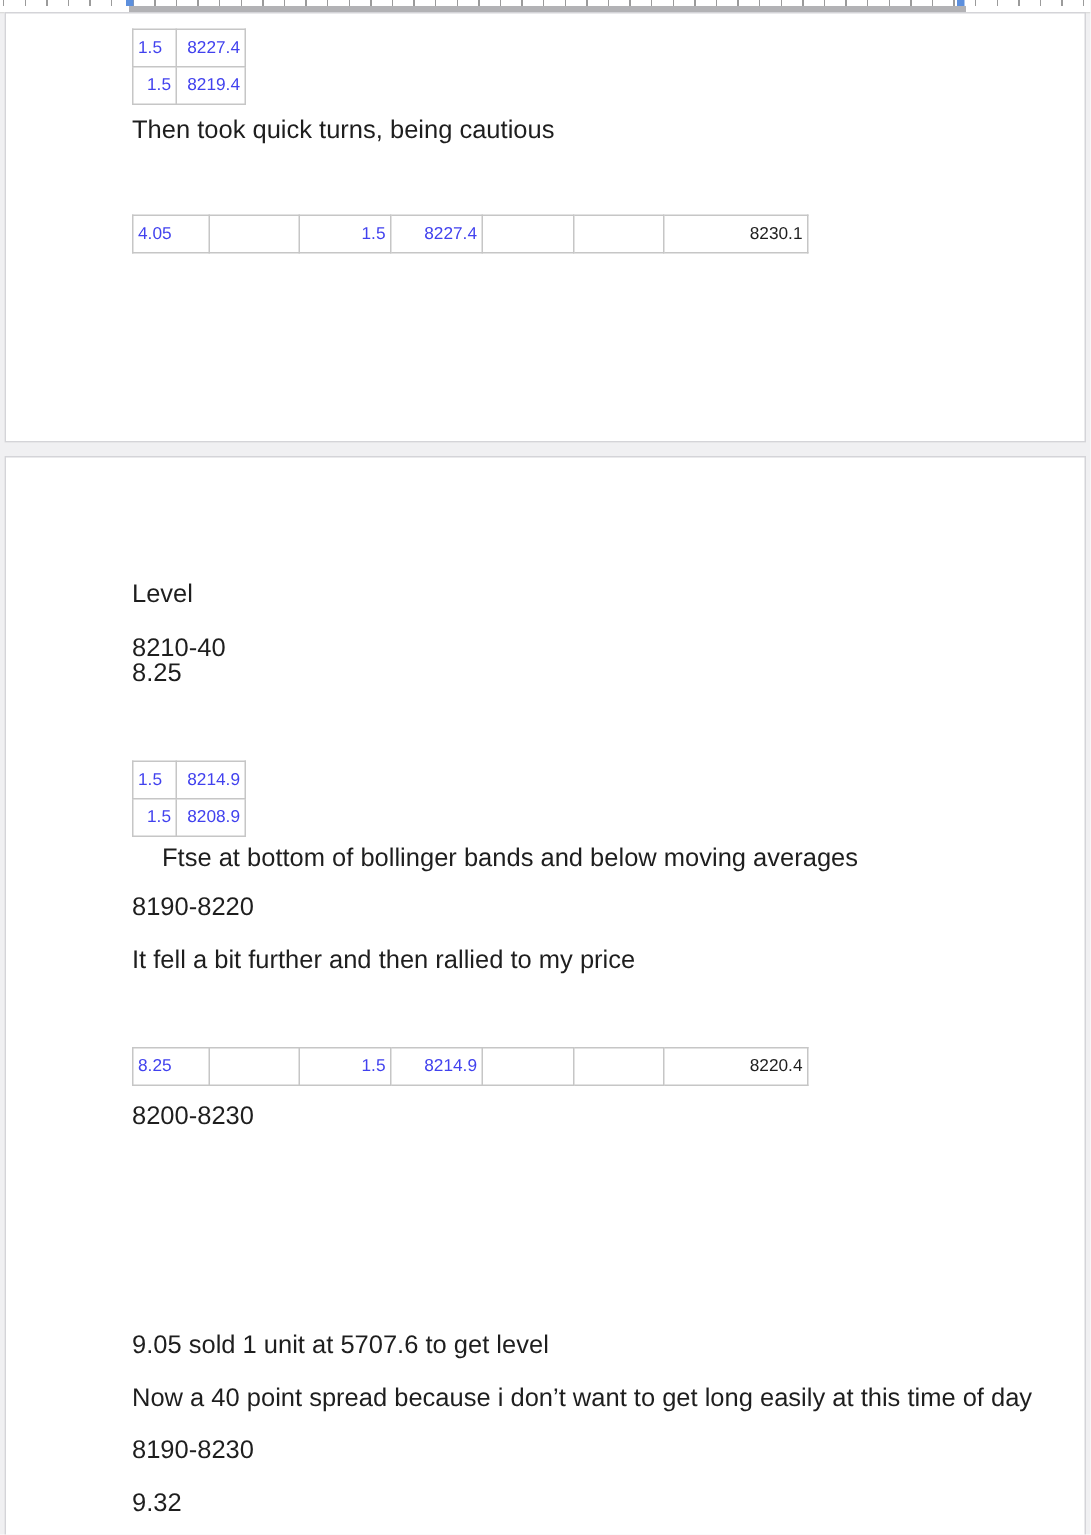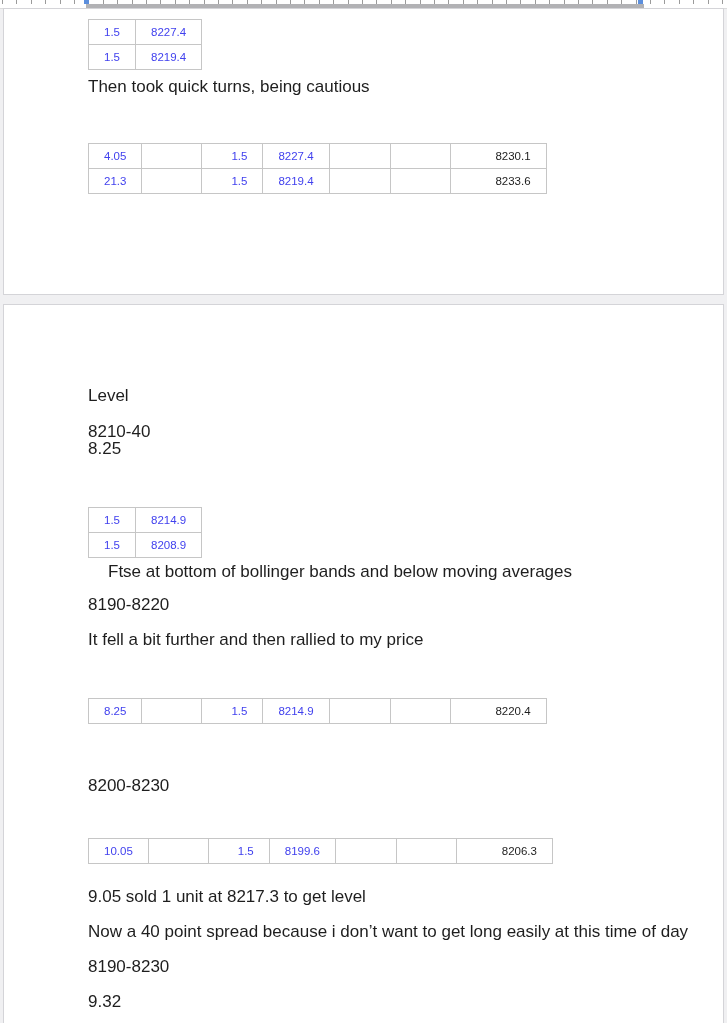--- a/index.html
+++ b/index.html
@@ -48,21 +48,21 @@
   }
   
   table{
     position:absolute;
     border-collapse:collapse;
     table-layout:fixed;
   }
   td{
     border:1px solid #c6c6c6;
     height:24px;
-    padding:0 15px;
+    padding:0 3px;
     font-size:11.5px;
     color:#1e1e1e;
     overflow:hidden;
     white-space:nowrap;
   }
   .blue{color:#4141ee;}
   .al{text-align:left;}
   .ar{text-align:right;}
   .mini{left:84px;}
   .trade{left:84px;}
@@ -111,29 +111,20 @@
     <tbody>
         <tr>
       <td class="al blue">4.05</td>
       <td></td>
       <td class="ar blue">1.5</td>
       <td class="ar blue">8227.4</td>
       <td></td>
       <td></td>
       <td class="ar">8230.1</td>
     </tr>
-    <tr>
-      <td class="ar blue">21.3</td>
-      <td></td>
-      <td class="ar blue">1.5</td>
-      <td class="ar blue">8219.4</td>
-      <td></td>
-      <td></td>
-      <td class="ar">8233.6</td>
-    </tr>
   </tbody>
     </table>
 
 </div>
 
 <div class="page" id="page2">
 
   <div class="para" style="top:84px;">Level</div>
   <div class="para" style="top:120px;">8210-40</div>
   <div class="para" style="top:137px;">8.25</div>
@@ -175,43 +166,21 @@
       <td></td>
       <td class="ar blue">1.5</td>
       <td class="ar blue">8214.9</td>
       <td></td>
       <td></td>
       <td class="ar">8220.4</td>
     </tr>
   </tbody>
     </table>
 
-  <div class="para" style="top:432px;margin-top:42px;">8200-8230</div>
+  <div class="para" style="top:432px;">8200-8230</div>
 
-  <table class="trade" style="top:533px;">
-    <colgroup>
-      <col style="width:51px">
-        <col style="width:60px">
-        <col style="width:61px">
-        <col style="width:61px">
-      <col style="width:61px">
-        <col style="width:60px">
-        <col style="width:96px">
-    </colgroup>
-    <tbody>
-        <tr>
-      <td class="al blue">10.05</td>
-      <td></td>
-      <td class="ar blue">1.5</td>
-      <td class="ar blue">8199.6</td>
-      <td></td>
-      <td></td>
-      <td class="ar">8206.3</td>
-    </tr>
-  </tbody>
-    </table>
 
-  <div class="para" style="top:585px;">9.05 sold 1 unit at 8217.3 to get level</div>
+  <div class="para" style="top:585px;">9.05 sold 1 unit at 5707.6 to get level</div>
   <div class="para" style="top:620px;">Now a 40 point spread because i don’t want to get long easily at this time of day</div>
   <div class="para" style="top:655px;">8190-8230</div>
   <div class="para" style="top:690px;">9.32</div>
 
 </div>
 
 </body></html>

